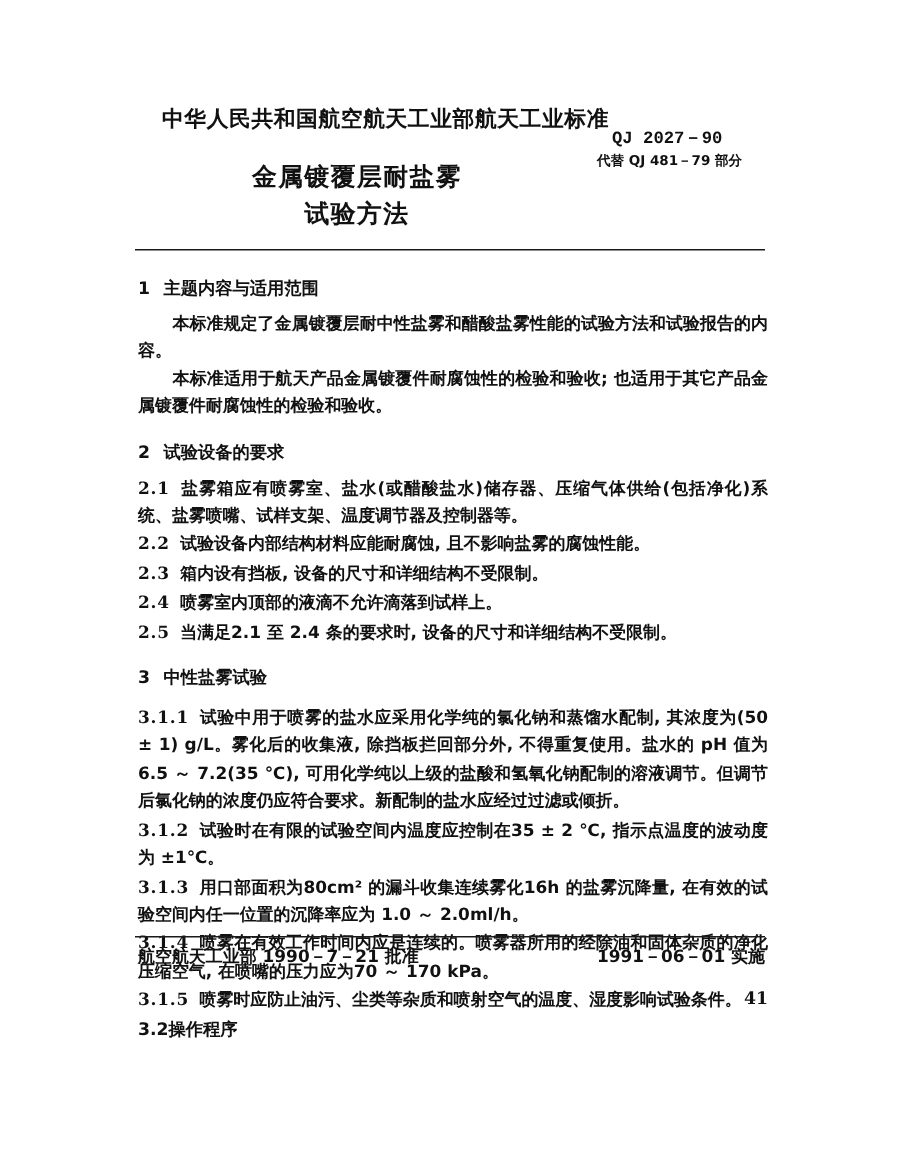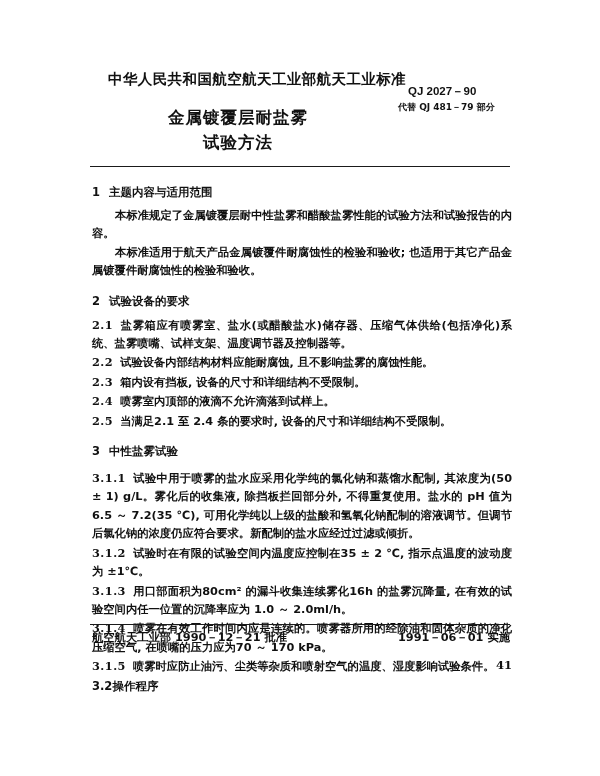--- a/index.html
+++ b/index.html
@@ -39,21 +39,21 @@
     letter-spacing: 0.4px;
     white-space: nowrap;
   }
 
   .std-no {
     position: absolute;
     left: 408px;
     top: 84px;
     font-size: 11.5px;
     font-weight: bold;
-    font-family: Liberation Sans, sans-serif;
+    font-family: Liberation Mono, monospace;
     white-space: nowrap;
   }
 
   .std-replace {
     position: absolute;
     left: 398px;
     top: 101px;
     font-size: 9px;
     font-weight: bold;
     white-space: nowrap;
@@ -238,19 +238,19 @@
     </p>
     <div class="sec-head">
       <span class="num">3.2</span><span>操作程序</span>
     </div>
 
   </div>
 
   <div class="footer-rule"></div>
 
   <div class="footer">
-    <span>航空航天工业部 1990－12－21 批准</span>
+    <span>航空航天工业部 1990－7－21 批准</span>
     <span>1991－06－01 实施</span>
   </div>
 
   <div class="page-num">41</div>
 
 </div>
 
 </body></html>

